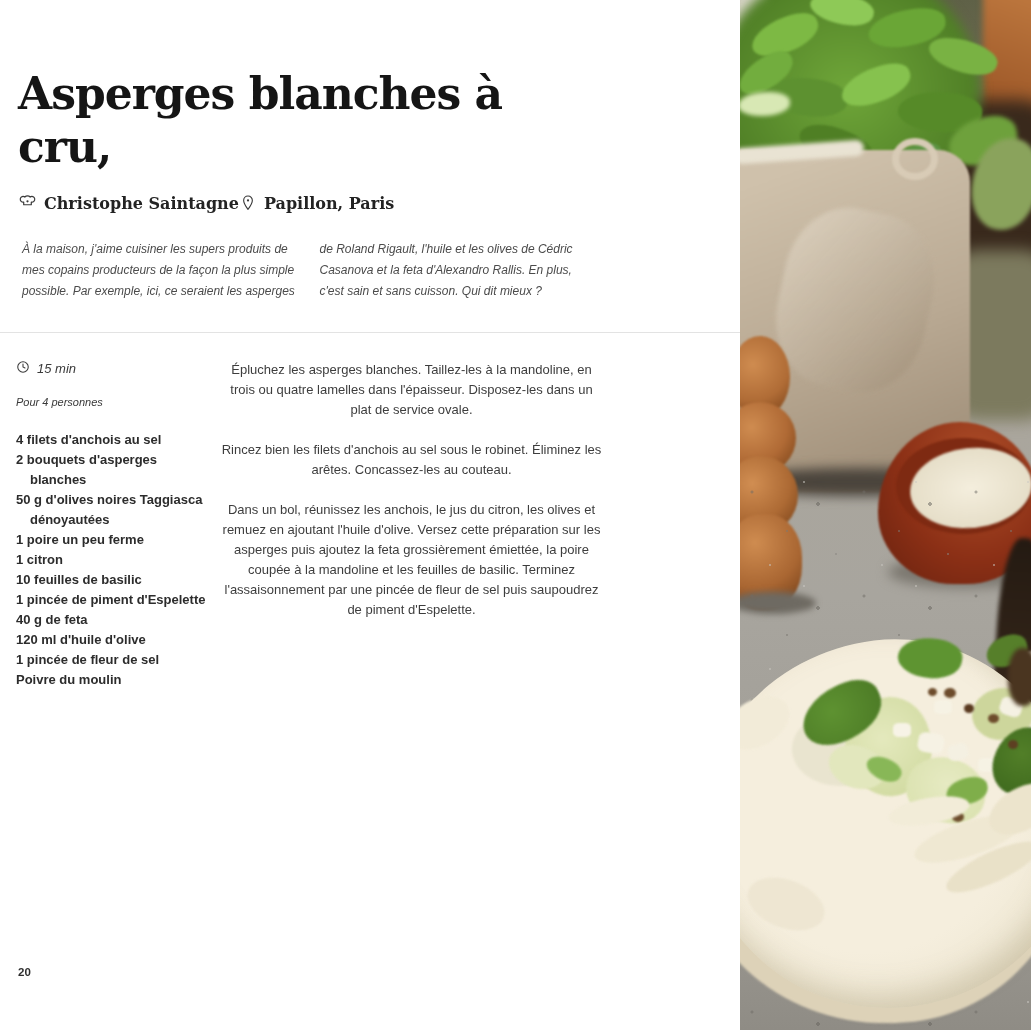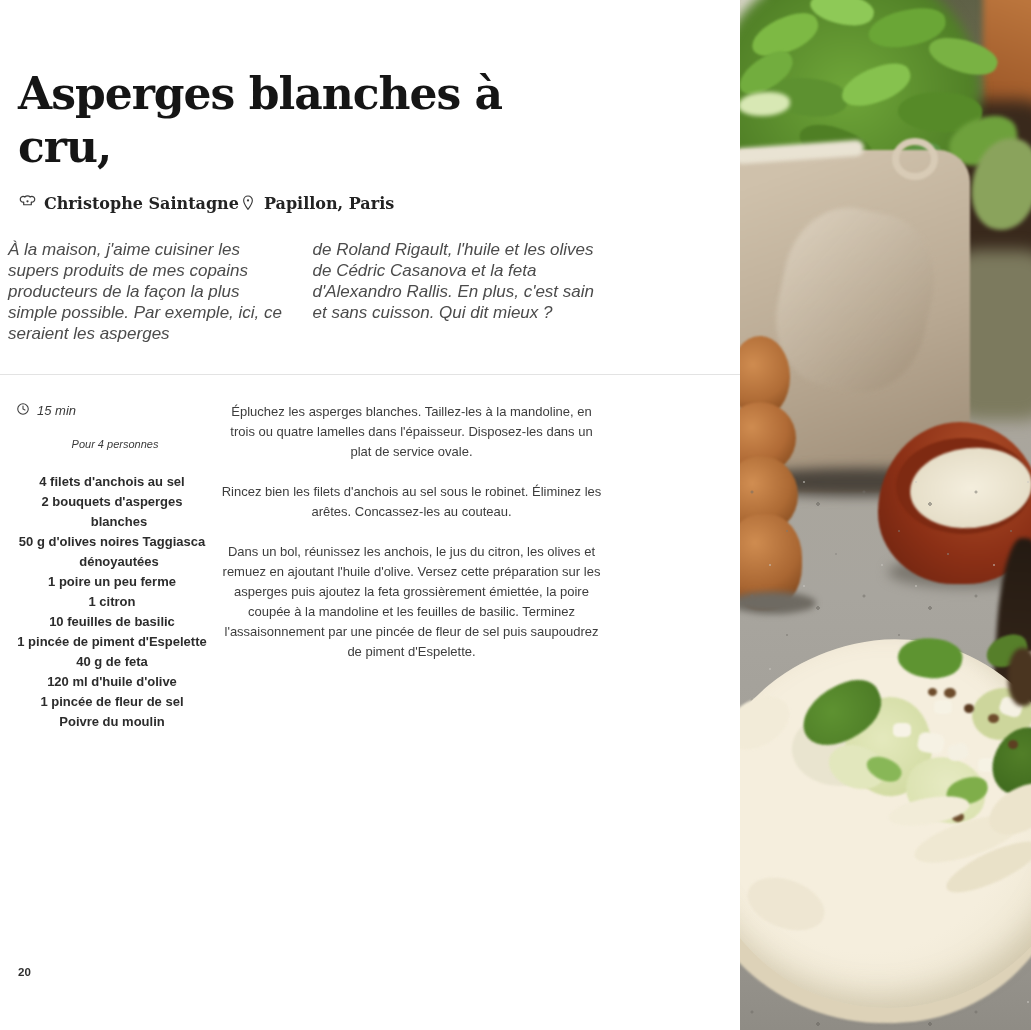--- a/index.html
+++ b/index.html
@@ -14,28 +14,28 @@
     overflow:hidden; font-family:"Liberation Sans", sans-serif;}
   
   .left-page{position:absolute; left:0; top:0; width:617px; height:100%; background:var(--page-bg);}
   .title{margin:68px 20px 0 18px; font-family:"DejaVu Serif", serif; font-weight:800;
     font-size:44px; line-height:1.2; letter-spacing:-1px; color:var(--title-text);}
   .title span{display:block;}
   .byline{display:flex; align-items:flex-start; margin:20px 0 0 18px;
     font-family:"DejaVu Serif", serif; font-weight:700; font-size:16px; color:#232323;}
   .byline-item{display:flex; align-items:center; gap:7px;}
   .byline svg{display:block;}
-  .intro{display:flex; gap:20px; margin:26px 20px 0 8px; font-style:italic;
-    font-size:17px; line-height:21px; color:var(--intro-text);}
+  .intro{display:flex; gap:20px; margin:26px 20px 0 22px; font-style:italic;
+    font-size:12px; line-height:21px; color:var(--intro-text);}
   .intro-col{width:318px;}
   .divider{border:none; border-top:1px solid var(--divider); margin:30px 0 0 0; width:740px;}
   .recipe-row{display:flex; margin:27px 0 0 0; padding-left:16px;}
   .meta-time{display:flex; align-items:center; gap:7px; font-style:italic; font-size:13px; color:#3a3a3a;}
   .meta-servings{font-style:italic; font-size:11px; color:#3a3a3a; margin-top:19px;}
-  .ingredients-col{width:198px; flex:none;text-align:center;}
+  .ingredients-col{width:198px; flex:none;}
   .ingredients{list-style:none; margin-top:22px; font-weight:700; font-size:13px;
     line-height:20px; color:var(--ingredient-text); width:192px;}
   .ingredients li{padding-left:14px; text-indent:-14px;}
   .instructions-col{width:462px; margin-left:6px; font-size:13px; line-height:20px; color:var(--body-text);}
   .instructions-col p{margin:0 14px 20px 0;text-align:center;}
   .page-number{position:absolute; left:18px; bottom:52px; font-weight:700; font-size:11.5px; color:#2e2e2e;}
   
   .photo{position:absolute; left:740px; top:0; width:291px; height:1030px; overflow:hidden; background:#9c9890;}
   .photo .s{position:absolute;}
   .ph-base{inset:0;

